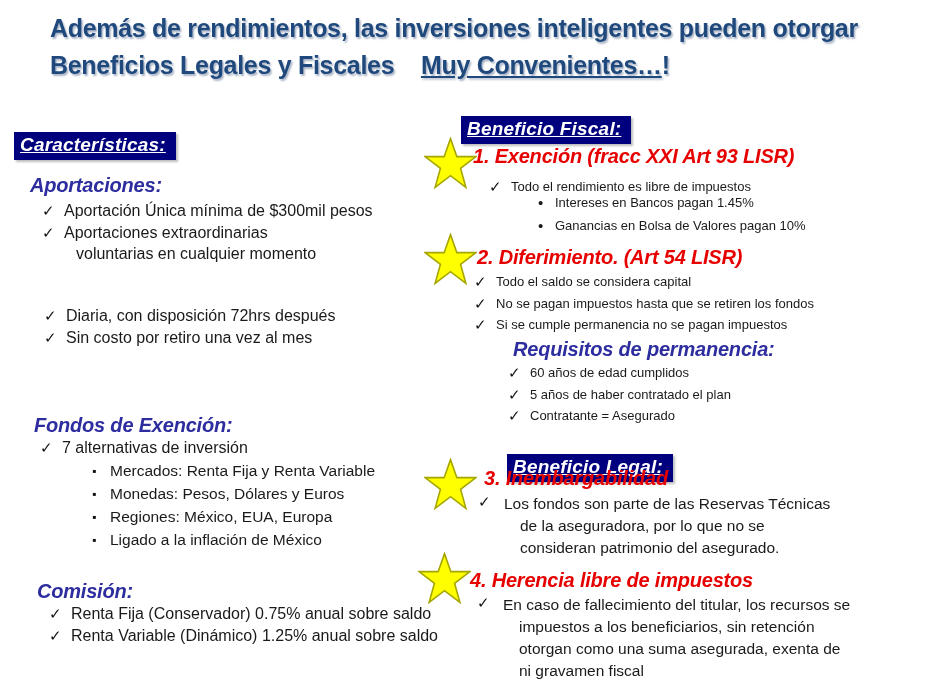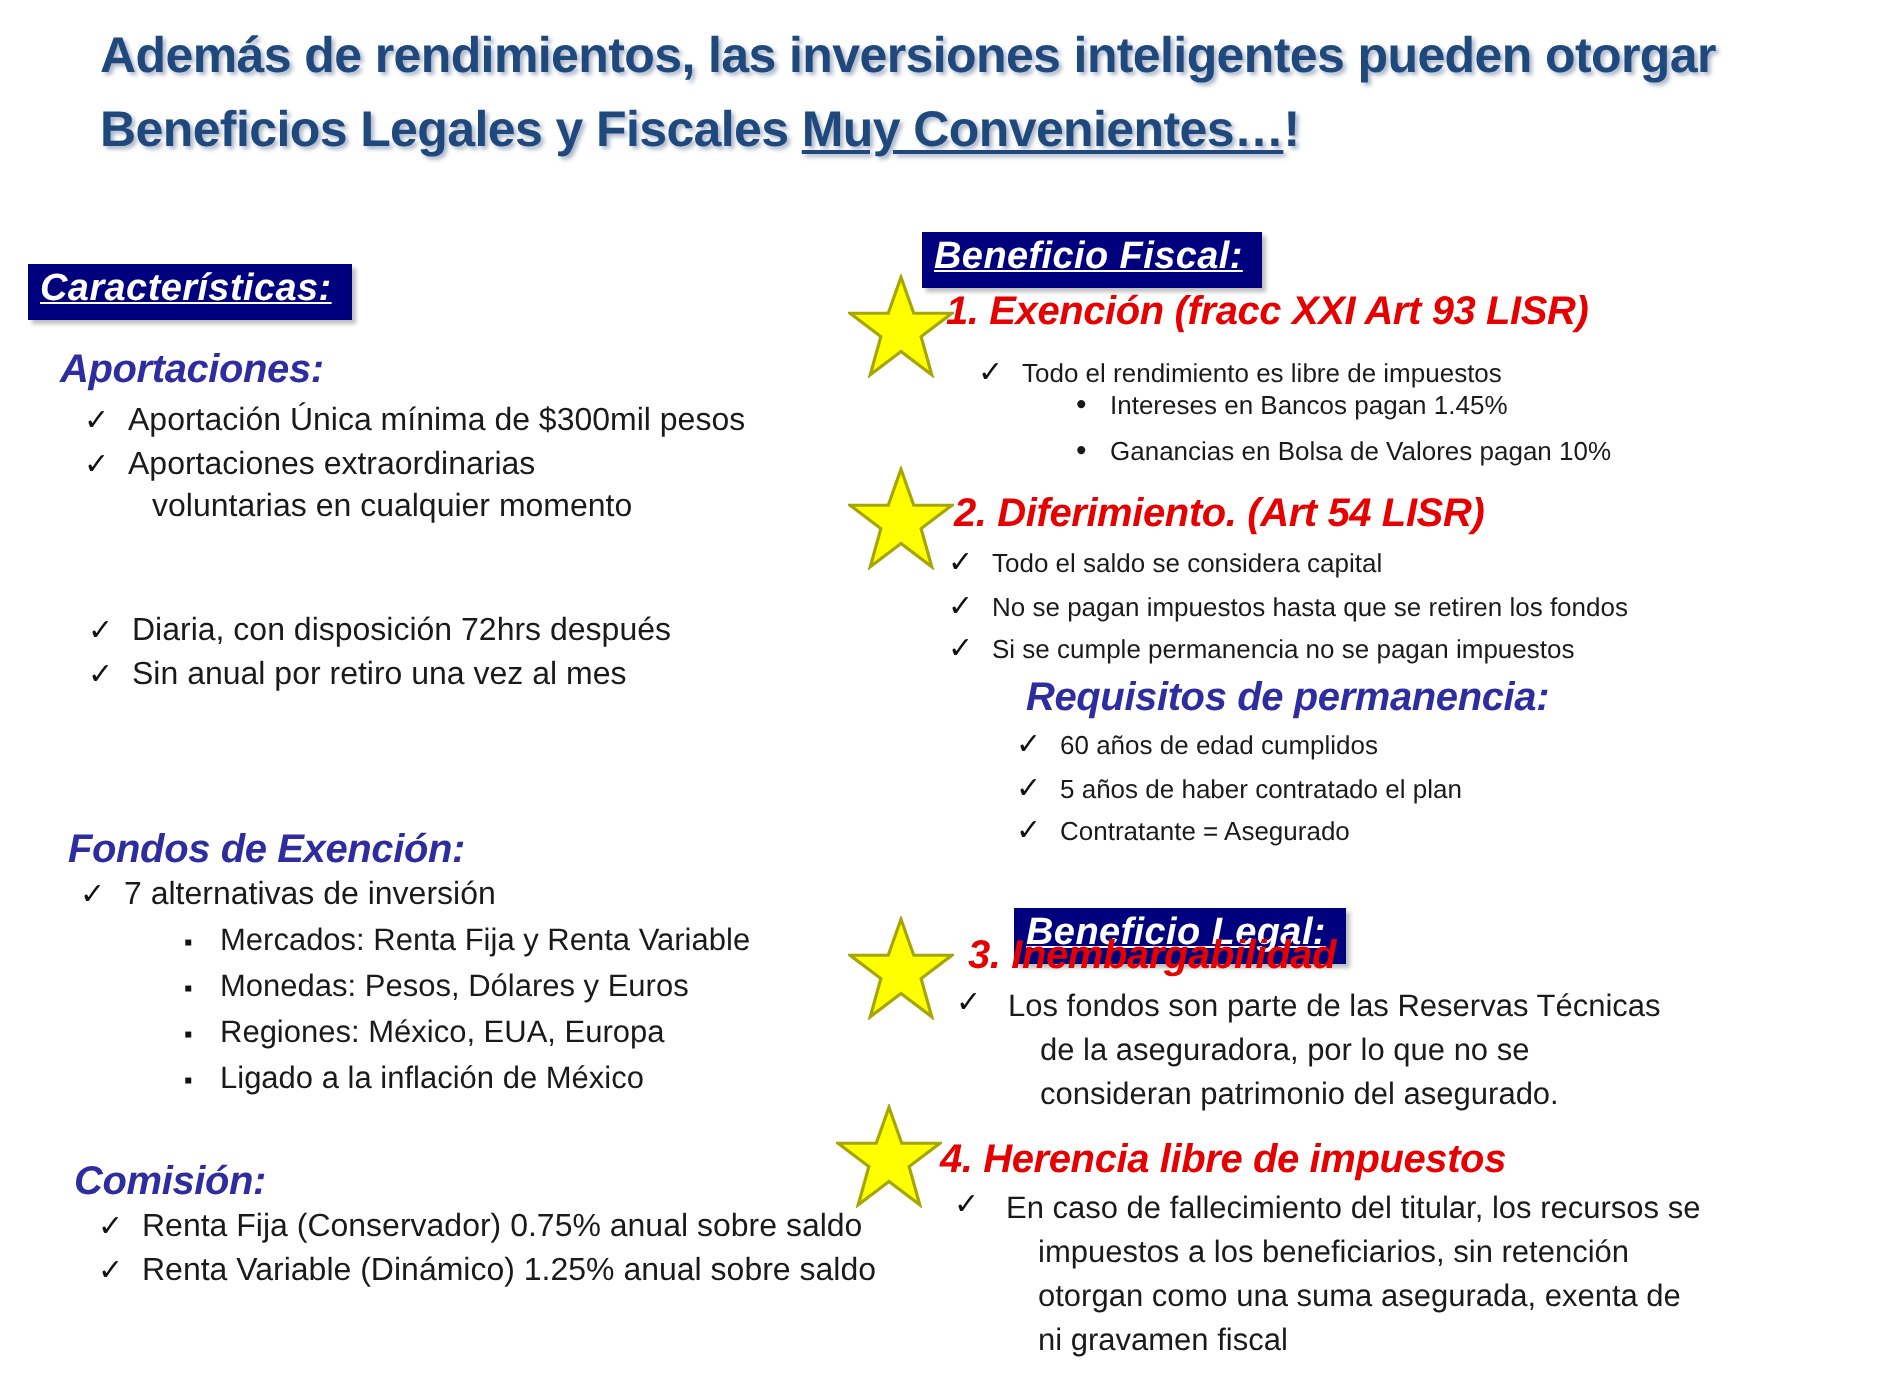--- a/index.html
+++ b/index.html
@@ -10,21 +10,21 @@
     color:var(--text-black,#1a1a1a);
     border-radius:32px;
   }
   
   .title {
     position:absolute; left:50px; top:10px; width:870px;
     font-size:25px; font-weight:bold; letter-spacing:-0.3px;
     color:var(--title-blue,#1F497D); line-height:37px;
     text-shadow:1.5px 1.5px 2px #aab4c6;
   }
-  .u { text-decoration:underline; }
+  .u { text-decoration:underline;margin-left:20px; }
   
   .navy-box {
     position:absolute; background:var(--navy,#00007E); color:#ffffff;
     font-size:19px; font-weight:bold; font-style:italic;
     padding:2px 10px 4px 6px; text-decoration:underline;
     box-shadow:2px 2px 2px rgba(110,110,110,0.45);
     white-space:nowrap; letter-spacing:0.2px;
   }
   
   .sec-heading {
@@ -81,21 +81,21 @@
     </div>
   </div>
 
   <div class="lsection" style="left:32px; top:304px;">
     <div class="lrow" style="margin-top:3px;">
       <span class="check">✓</span>
       <span class="ltxt">Diaria, con disposición 72hrs después</span>
     </div>
     <div class="lrow">
       <span class="check">✓</span>
-      <span class="ltxt">Sin anual por retiro una vez al mes</span>
+      <span class="ltxt">Sin costo por retiro una vez al mes</span>
     </div>
   </div>
 
   <div class="lsection" style="left:34px; top:414px;">
     <div class="sec-heading">Fondos de Exención:</div>
     <div class="lrow" style="margin-top:2px; padding-left:6px;">
       <span class="check">✓</span>
       <span class="ltxt">7 alternativas de inversión</span>
     </div>
     <div class="sqrow">

